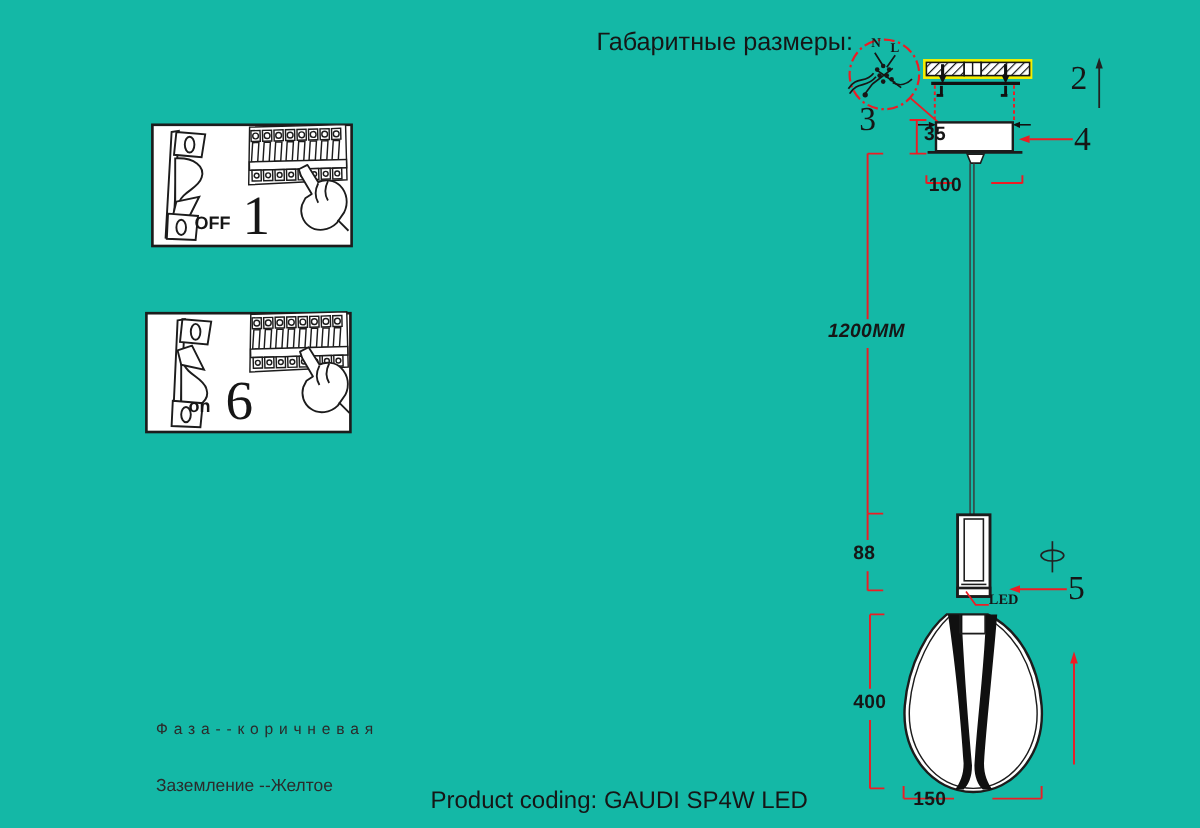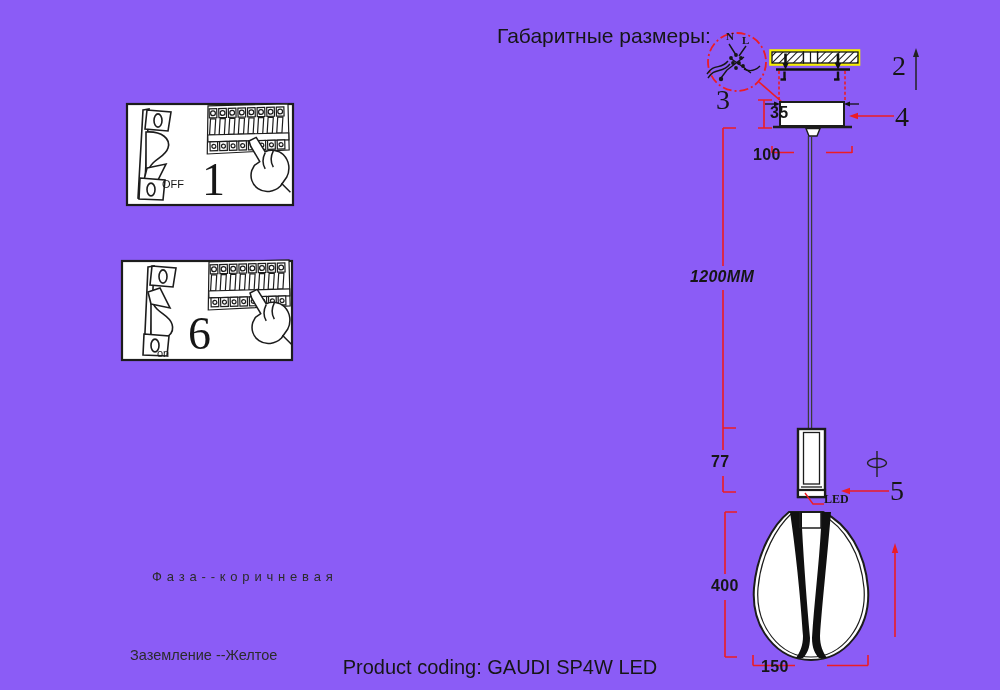--- a/index.html
+++ b/index.html
@@ -1,24 +1,24 @@
 <!DOCTYPE html>
 <html><head>
 <meta charset="utf-8">
 <style>
   html,body{margin:0;padding:0;background:#fff;}
-  .page{position:relative;width:1000px;height:690px;background:#8b5cf6;overflow:hidden;
+  .page{position:relative;width:1000px;height:690px;background:#14b8a6;overflow:hidden;
         font-family:"Liberation Sans",sans-serif;color:#161616;}
   .art{position:absolute;left:0;top:0;width:1000px;height:690px;}
   .lbl{position:absolute;white-space:nowrap;line-height:1;}
   .title{font-size:21px;}
   .dim{font-size:16px;font-weight:bold;letter-spacing:.3px;}
   .num{font-family:"Liberation Serif",serif;font-size:28px;}
   .bignum{font-family:"Liberation Serif",serif;font-size:46px;}
-  .switchlbl{font-size:11px;font-weight:normal;}
+  .switchlbl{font-size:15px;font-weight:bold;}
   .wire1{font-size:13px;letter-spacing:.6px;color:#2b2b2b;}
   .wire2{font-size:14.5px;color:#2b2b2b;}
   .nl{font-family:"Liberation Serif",serif;font-size:11px;font-weight:bold;}
   .led{font-family:"Liberation Serif",serif;font-size:12px;font-weight:bold;}
   .product{font-size:20px;}
 </style>
 </head>
 <body>
 
 <div class="page">
@@ -230,36 +230,36 @@
     <g>
       <line x1="916" y1="90" x2="916" y2="55" stroke="#222" stroke-width="1.5"></line>
       <polygon points="913,57 919,57 916,48" fill="#222"></polygon>
     </g>
   </svg>
 
   <div class="lbl title" style="left:497px;top:25px;">Габаритные размеры:</div>
 
   <div class="lbl switchlbl" style="left:162px;top:179px;">OFF</div>
   <div class="lbl bignum" style="left:202px;top:157px;">1</div>
-  <div class="lbl switchlbl" style="left:157px;top:348px;">on</div>
+  <div class="lbl switchlbl" style="left:157px;top:331px;">on</div>
   <div class="lbl bignum" style="left:188px;top:311px;">6</div>
 
-  <div class="lbl wire1" style="left:130px;top:570px;margin-left:22px;">Ф а з а - - к о р и ч н е в а я</div>
+  <div class="lbl wire1" style="left:130px;top:601px;">Ф а з а - - к о р и ч н е в а я</div>
   <div class="lbl wire2" style="left:130px;top:601px;margin-top:47px;">Заземление --Желтое</div>
 
   <div class="lbl nl" style="left:726px;top:31px;">N</div>
   <div class="lbl nl" style="left:742px;top:35px;">L</div>
 
   <div class="lbl num" style="left:716px;top:86px;">3</div>
   <div class="lbl num" style="left:892px;top:52px;">2</div>
   <div class="lbl num" style="left:895px;top:103px;">4</div>
   <div class="lbl num" style="left:890px;top:477px;">5</div>
 
   <div class="lbl dim" style="left:770px;top:105px;">35</div>
-  <div class="lbl dim" style="left:753px;top:147px;">100</div>
+  <div class="lbl dim" style="left:774px;top:147px;">100</div>
   <div class="lbl dim" style="left:690px;top:269px;font-style:italic;">1200MM</div>
-  <div class="lbl dim" style="left:711px;top:454px;">77</div>
+  <div class="lbl dim" style="left:711px;top:454px;">88</div>
   <div class="lbl dim" style="left:711px;top:578px;">400</div>
   <div class="lbl dim" style="left:761px;top:659px;">150</div>
   <div class="lbl led" style="left:824px;top:493px;">LED</div>
 
-  <div class="lbl product" style="left:500px;top:657px;transform:translateX(-50%);">Product coding: GAUDI SP4W LED</div>
+  <div class="lbl product" style="left:516px;top:657px;transform:translateX(-50%);">Product coding: GAUDI SP4W LED</div>
 </div>
 
 </body></html>

